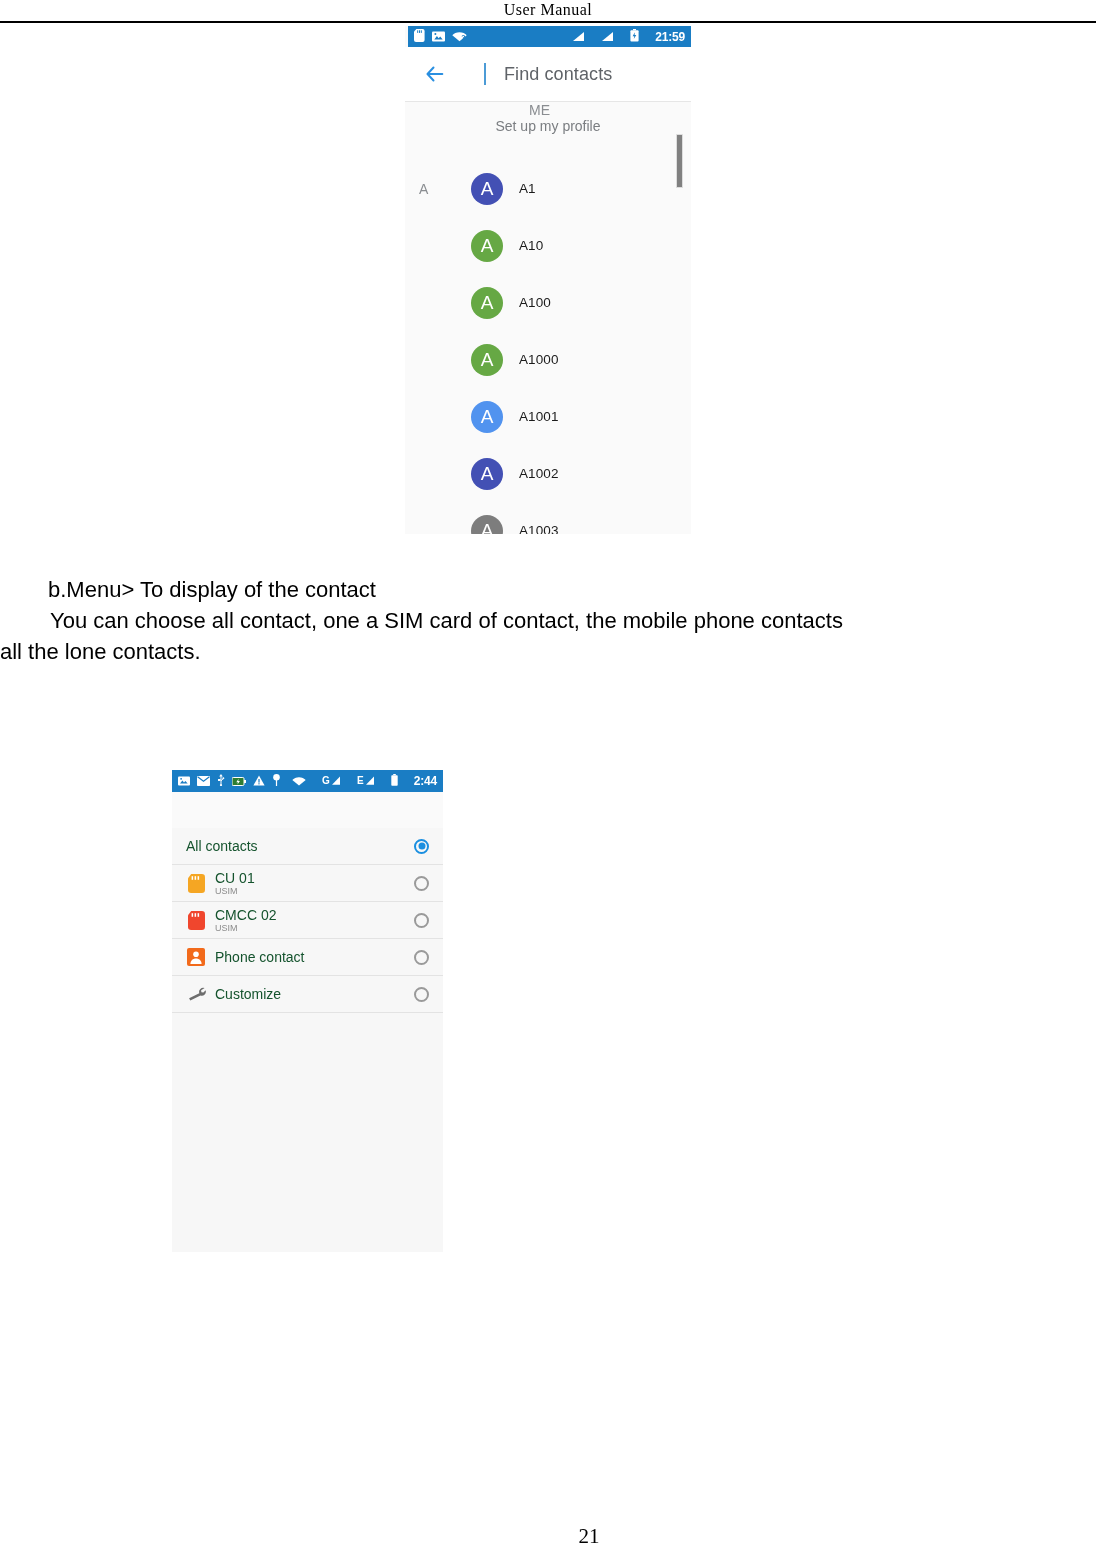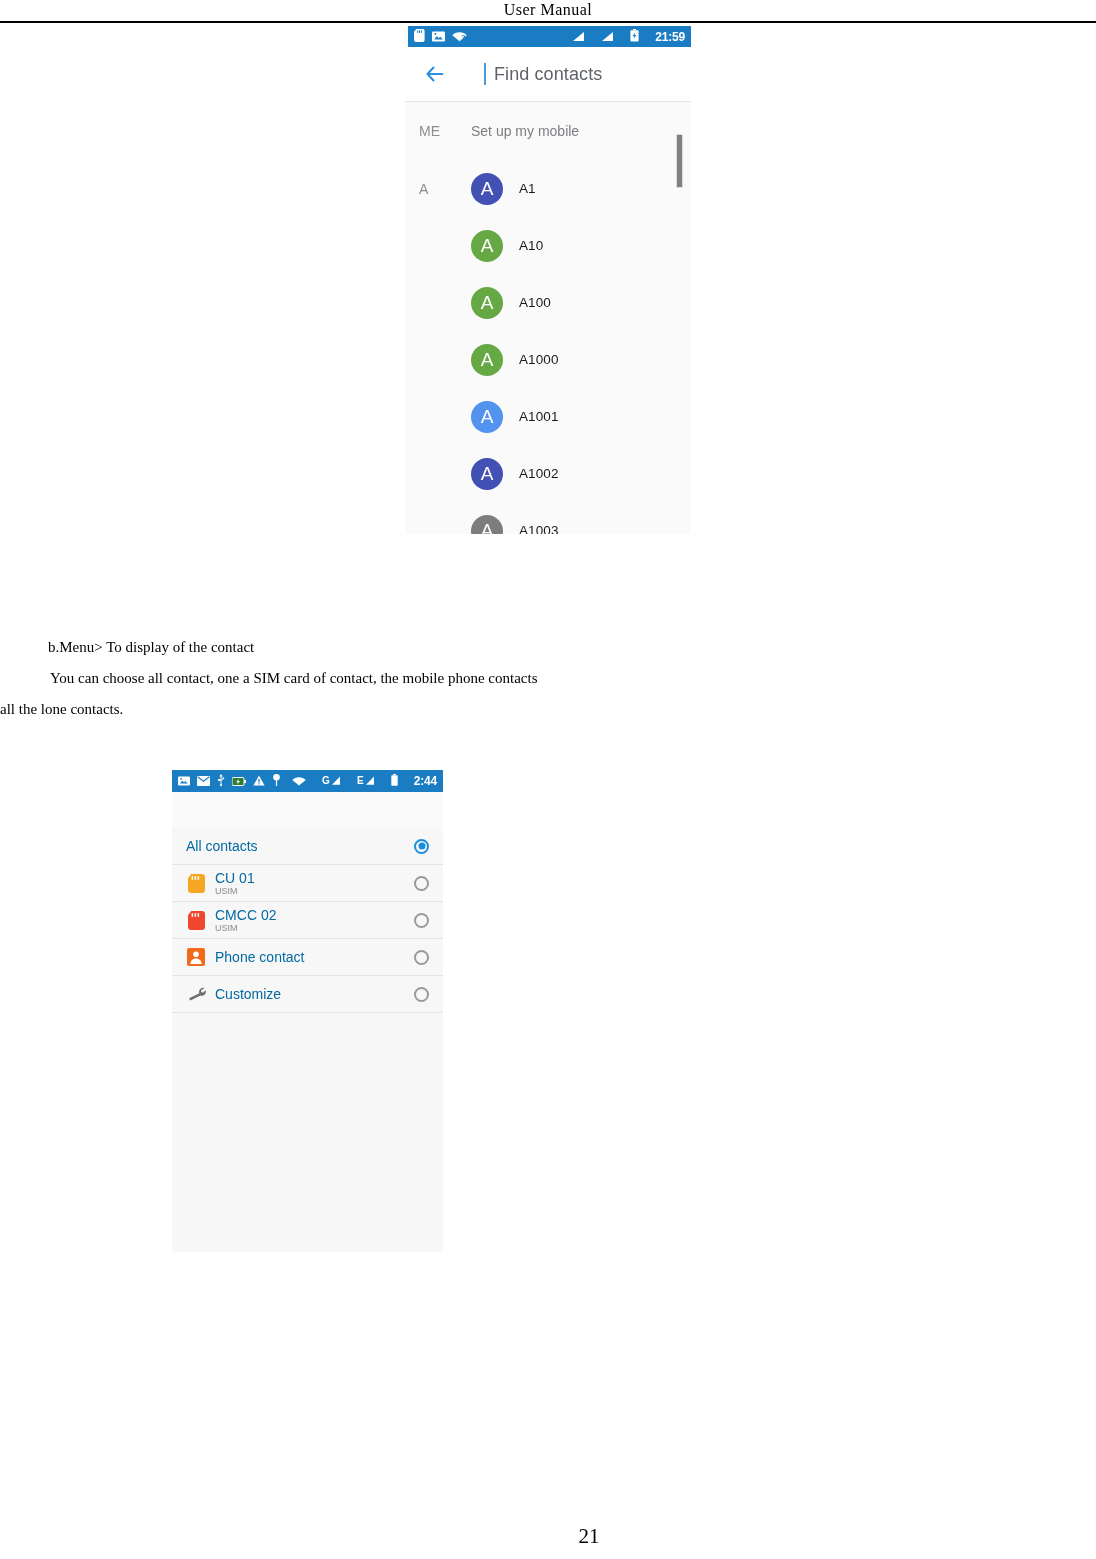--- a/index.html
+++ b/index.html
@@ -70,33 +70,33 @@
     display: flex; align-items: center;
   }
   #shot-find .back-arrow { margin-left: 19px; width: 22px; height: 22px; }
   #shot-find .search-caret {
     width: 2px; height: 22px; background: #4c9bd6; margin-left: 38px;
   }
   #shot-find .search-text {
     font-family: "Liberation Sans", sans-serif;
     font-size: 18px;
     color: #5f6368;
-    margin-left: 8px;
+    margin-left: 18px;
     letter-spacing: 0.1px;
   }
 
   #shot-find .list-area {
     position: absolute; left: 0; top: 75px;
     width: 286px; height: 433px;
     background: #fafafa;
     border-top: 1px solid #e6e6e6;
   }
   #shot-find .me-row {
     position: relative; height: 58px;
-    display: flex; align-items: center;
+    display: flex; align-items: center; flex-direction: column;
   }
   .sect-letter {
     width: 66px;
     text-align: left;
     padding-left: 14px;
     box-sizing: border-box;
     font-family: "Liberation Sans", sans-serif;
     font-size: 14px;
     color: #8a8d91;
     flex: 0 0 auto;
@@ -131,24 +131,24 @@
     margin-left: 16px;
     font-family: "Liberation Sans", sans-serif;
     font-size: 13.5px;
     color: #1b1b1b;
     letter-spacing: 0.1px;
   }
 
   
   .body-block {
     position: absolute;
-    left: 0; top: 632px;
+    left: 0; top: 574px;
     width: 1096px;
-    font-family: Liberation Serif, serif;
-    font-size: 15px;
+    font-family: Liberation Sans, sans-serif;
+    font-size: 22px;
     line-height: 31px;
   }
   .body-block p { margin: 0; }
   .p-indent1 { padding-left: 48px; }
   .p-indent2 { padding-left: 50px; }
   .p-indent3 { padding-left: 50px; }
   .p-cont { padding-left: 0px; }
   .gap-that { display: inline-block; width: 36px; }
 
   
@@ -196,21 +196,21 @@
   .opt-icon {
     width: 20px; height: 20px;
     flex: 0 0 auto;
     margin-right: 9px;
     display: flex; align-items: center; justify-content: center;
   }
   .opt-text { display: flex; flex-direction: column; justify-content: center; }
   .opt-label {
     font-family: "Liberation Sans", sans-serif;
     font-size: 14px;
-    color: #0369a1;
+    color: #14532d;
     line-height: 16px;
   }
   .opt-sub {
     font-family: "Liberation Sans", sans-serif;
     font-size: 9px;
     color: #8b8b8b;
     line-height: 10px;
   }
   .radio {
     margin-left: auto;
@@ -308,21 +308,21 @@
         </svg>
     </span>
     <span class="search-caret"></span>
     <span class="search-text">Find contacts</span>
   </div>
 
   <div class="list-area">
 
     <div class="me-row">
       <span class="sect-letter">ME</span>
-      <span class="me-label">Set up my mobile</span>
+      <span class="me-label">Set up my profile</span>
       <span class="scroll-thumb"></span>
     </div>
 
     <div class="contact-row">
       <span class="sect-letter">A</span>
       <span class="avatar" style="background:#4350b4">A</span>
       <span class="contact-name">A1</span>
     </div>
 
     <div class="contact-row">

